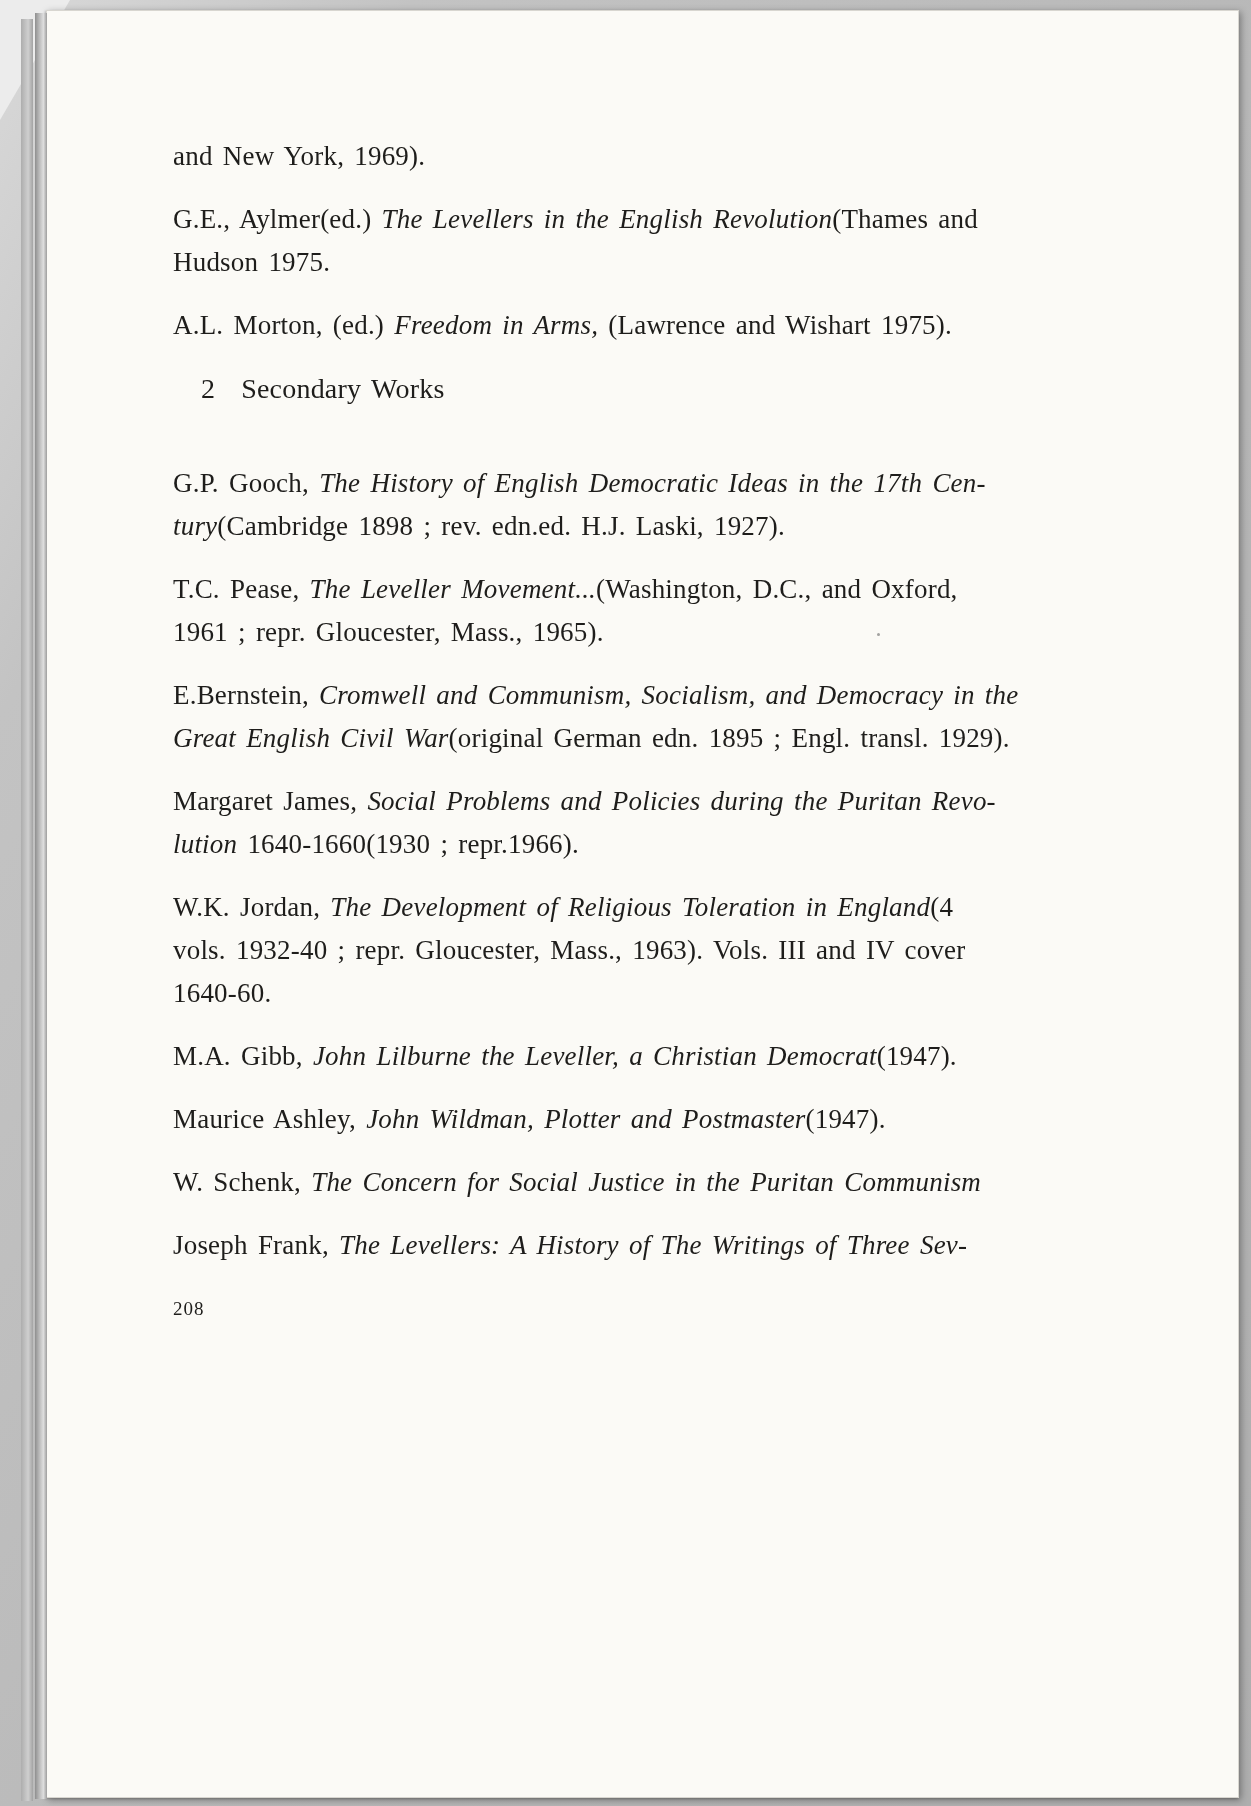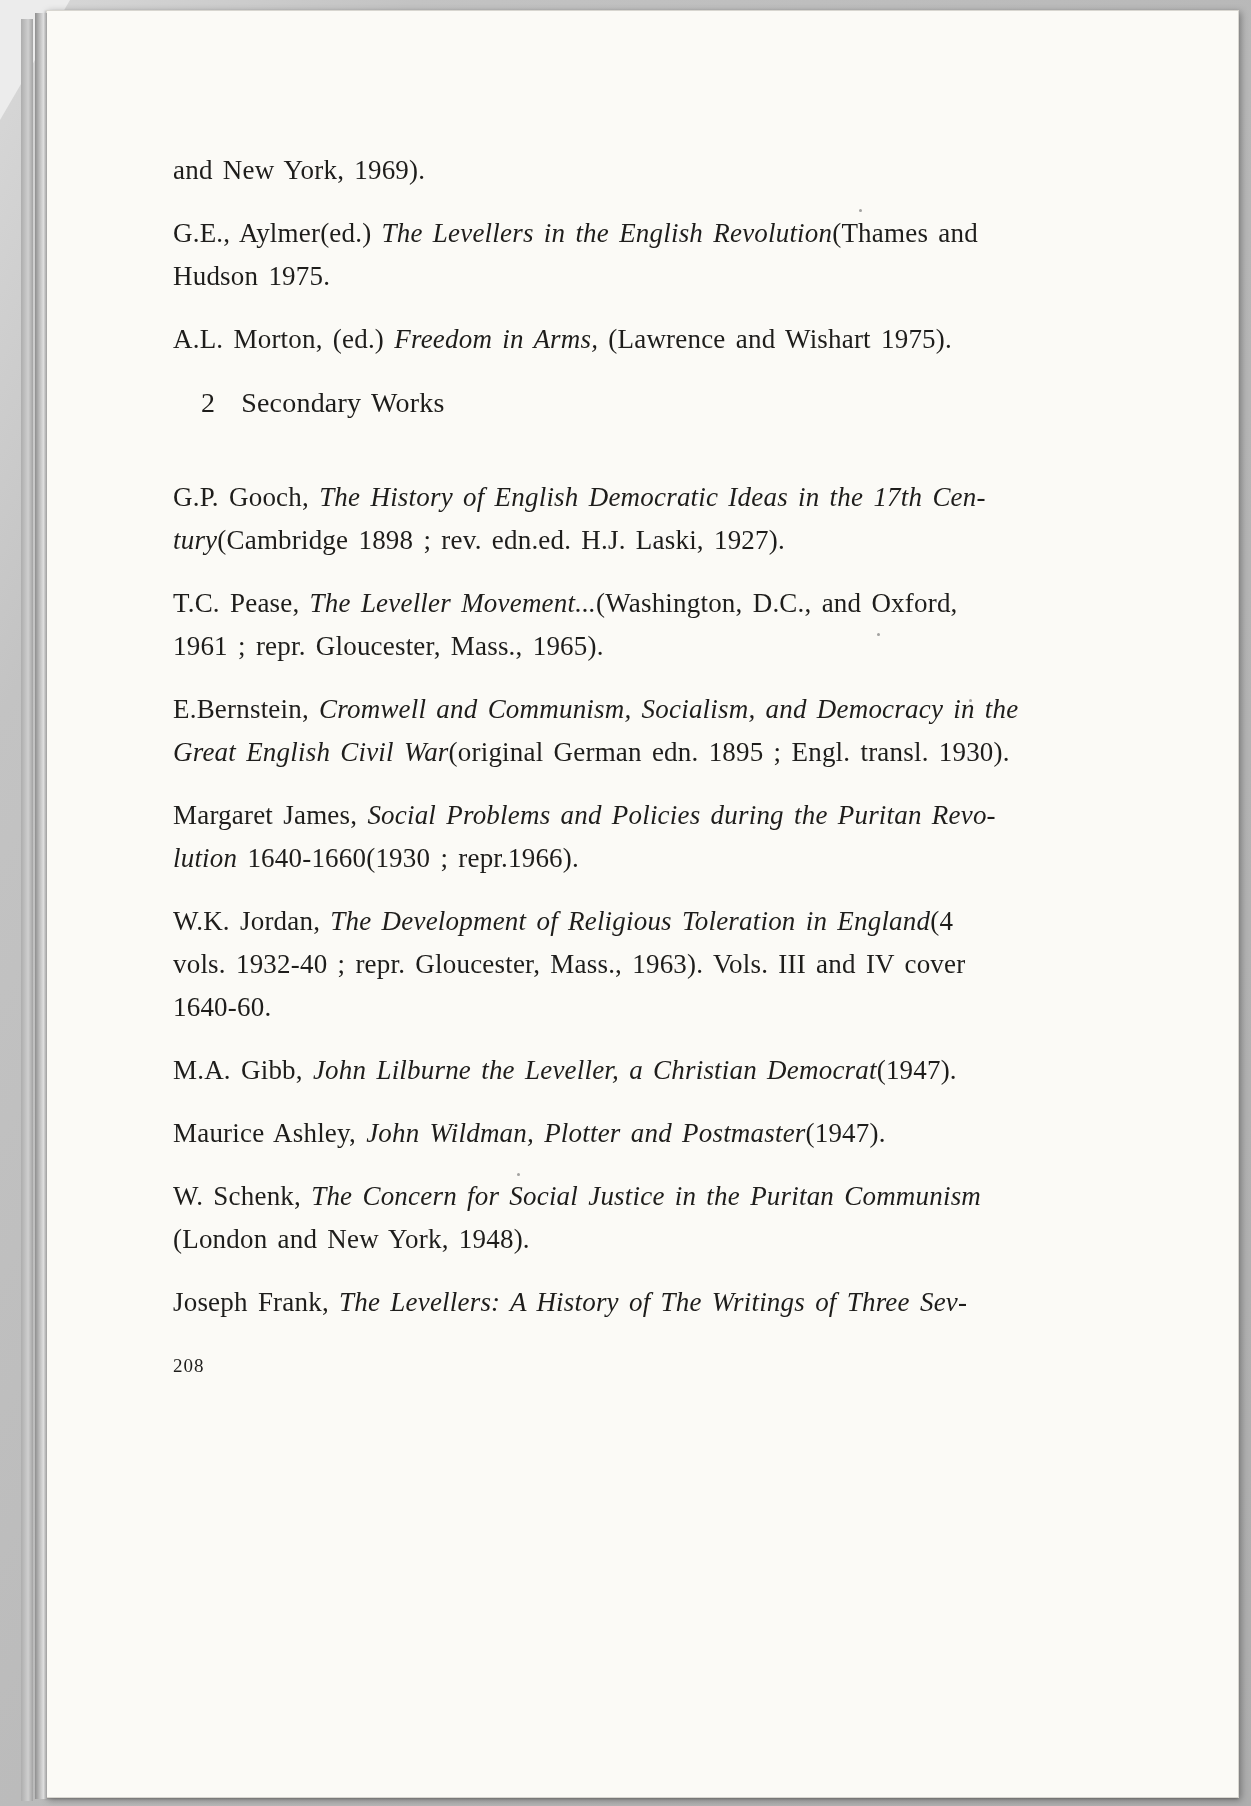--- a/index.html
+++ b/index.html
@@ -35,21 +35,21 @@
     transform: skewY(0.4deg);
   }
   .page::after {
     content: "";
     position: absolute; left: -26px; top: 8px; bottom: -4px; width: 12px;
     background: linear-gradient(to right, #adadad 0%, #cfcfcf 60%, #a3a3a3 100%);
     transform: skewY(0.8deg);
   }
   .text-block {
     position: absolute;
-    left: 126px; top: 138px;
+    left: 126px; top: 124px;
     width: 920px;
     color: #1e1d1b;
     font-size: 27px;
     line-height: 43px;
     word-spacing: 0.12em;
     letter-spacing: 0.2px;
     text-align: left;
   }
   .entry { margin: 0 0 20px 0; }
   .entry .it { font-style: italic; }
@@ -86,26 +86,26 @@
         <p class="entry"><span>A.L. Morton, (ed.) </span><span class="it">Freedom in Arms,</span><span> (Lawrence and Wishart 1975).</span></p>
       </div>
 
     <div class="section-heading">
       <span class="h-num">2</span><span class="h-title">Secondary Works</span>
     </div>
 
     <div>
         <p class="entry"><span>G.P. Gooch, </span><span class="it">The History of English Democratic Ideas in the 17th Cen-</span><br><span class="it">tury</span><span>(Cambridge 1898 ; rev. edn.ed. H.J. Laski, 1927).</span></p>
         <p class="entry"><span>T.C. Pease, </span><span class="it">The Leveller Movement...</span><span>(Washington, D.C., and Oxford,</span><br><span>1961 ; repr. Gloucester, Mass., 1965).</span></p>
-        <p class="entry"><span>E.Bernstein, </span><span class="it">Cromwell and Communism, Socialism, and Democracy in the</span><br><span class="it">Great English Civil War</span><span>(original German edn. 1895 ; Engl. transl. 1930).</span></p>
+        <p class="entry"><span>E.Bernstein, </span><span class="it">Cromwell and Communism, Socialism, and Democracy in the</span><br><span class="it">Great English Civil War</span><span>(original German edn. 1895 ; Engl. transl. 1929).</span></p>
         <p class="entry"><span>Margaret James, </span><span class="it">Social Problems and Policies during the Puritan Revo-</span><br><span class="it">lution</span><span> 1640-1660(1930 ; repr.1966).</span></p>
         <p class="entry"><span>W.K. Jordan, </span><span class="it">The Development of Religious Toleration in England</span><span>(4</span><br><span>vols. 1932-40 ; repr. Gloucester, Mass., 1963).  Vols. III and IV  cover</span><br><span>1640-60.</span></p>
         <p class="entry"><span>M.A. Gibb, </span><span class="it">John Lilburne the Leveller, a Christian Democrat</span><span>(1947).</span></p>
         <p class="entry"><span>Maurice Ashley, </span><span class="it">John Wildman, Plotter and Postmaster</span><span>(1947).</span></p>
-        <p class="entry"><span>W. Schenk, </span><span class="it">The Concern for Social Justice in the Puritan Communism</span><br><span>(London and New York, 1948).</span></p>
+        <p class="entry"><span>W. Schenk, </span><span class="it">The Concern for Social Justice in the Puritan Communism</span><br></p>
         <p class="entry"><span>Joseph Frank, </span><span class="it">The Levellers: A History of The Writings of Three Sev-</span></p>
       </div>
 
     <div class="page-number">208</div>
   </div>
 
   <span class="speck s1"></span>
   <span class="speck s2"></span>
   <span class="speck s3"></span>
   <span class="speck s4"></span>

